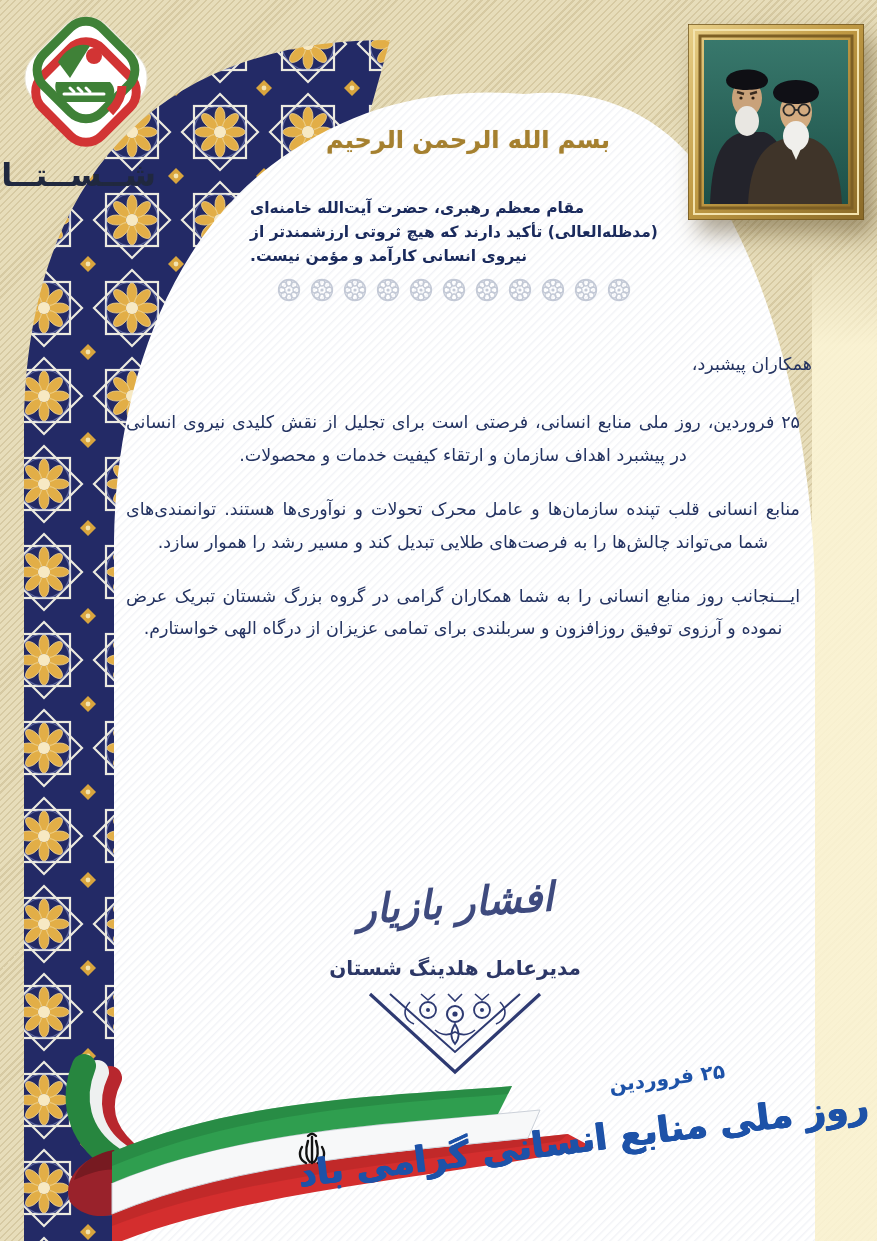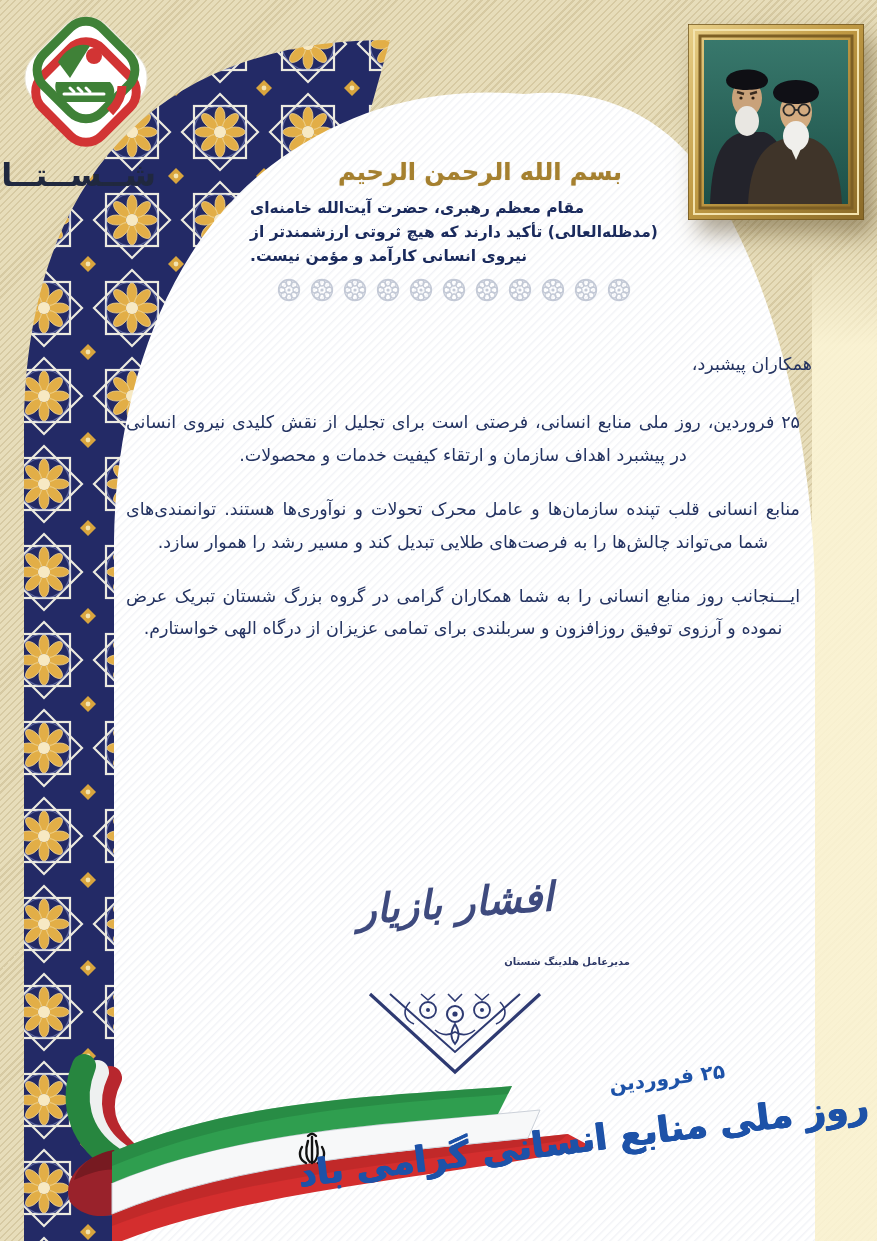--- a/index.html
+++ b/index.html
@@ -15,44 +15,43 @@
   
   .pale-band{
     left:812px; top:246px; width:65px; height:995px; z-index:1;
     background:linear-gradient(180deg, rgba(252,245,214,0) 0%,
       rgba(252,245,214,0.88) 10%, rgba(252,245,214,0.88) 100%);
   }
   .arch-svg{left:0;top:0;z-index:2;}
   
   .content{z-index:3;}
   .bismillah{
-    left:280px; top:126px; width:400px; text-align:center;
+    left:268px; top:126px; width:400px; text-align:center;
     font-size:24px; font-weight:bold; color:#a5802f; direction:rtl;
     text-shadow:0 0 1px rgba(165,128,47,.45);
-    margin-top:32px;
   }
   .quote{
     left:250px; top:196px; width:410px; text-align:left; direction:rtl;
     font-size:15.5px; font-weight:bold; color:#1a2a5c; line-height:1.55;
   }
   .divider{left:272px; top:276px; width:366px; height:28px;}
   .letter{
     left:126px; top:348px; width:686px; direction:rtl;
     color:#243361; font-size:17.5px; line-height:1.85;
   }
   .letter .greeting{margin:0 0 26px 0; text-align:right;}
   .letter p.body-par{margin:0 12px 22px 0; text-align:justify; text-align-last:center;}
   .sig-name{
     left:255px; top:880px; width:400px; text-align:center; direction:rtl;
     font-size:40px; font-weight:bold; font-style:italic; color:#3e4a7e;
     transform:rotate(-4deg);
   }
   .sig-title{
-    left:280px; top:956px; width:350px; direction:rtl;
-    font-size:10px; font-weight:bold; color:#2c3766;
+    left:280px; top:956px; width:350px; text-align:center; direction:rtl;
+    font-size:20px; font-weight:bold; color:#2c3766;
   }
   .ornament{left:362px; top:988px; width:186px; height:96px;}
   
   .ribbon-svg{left:0; top:0; z-index:4;}
   .foot-date{
     left:562px; top:1066px; width:210px; z-index:5; text-align:center;
     direction:rtl; font-size:20px; font-weight:bold; color:#1d52a8;
     transform:rotate(-7deg);
   }
   .foot-slogan{

